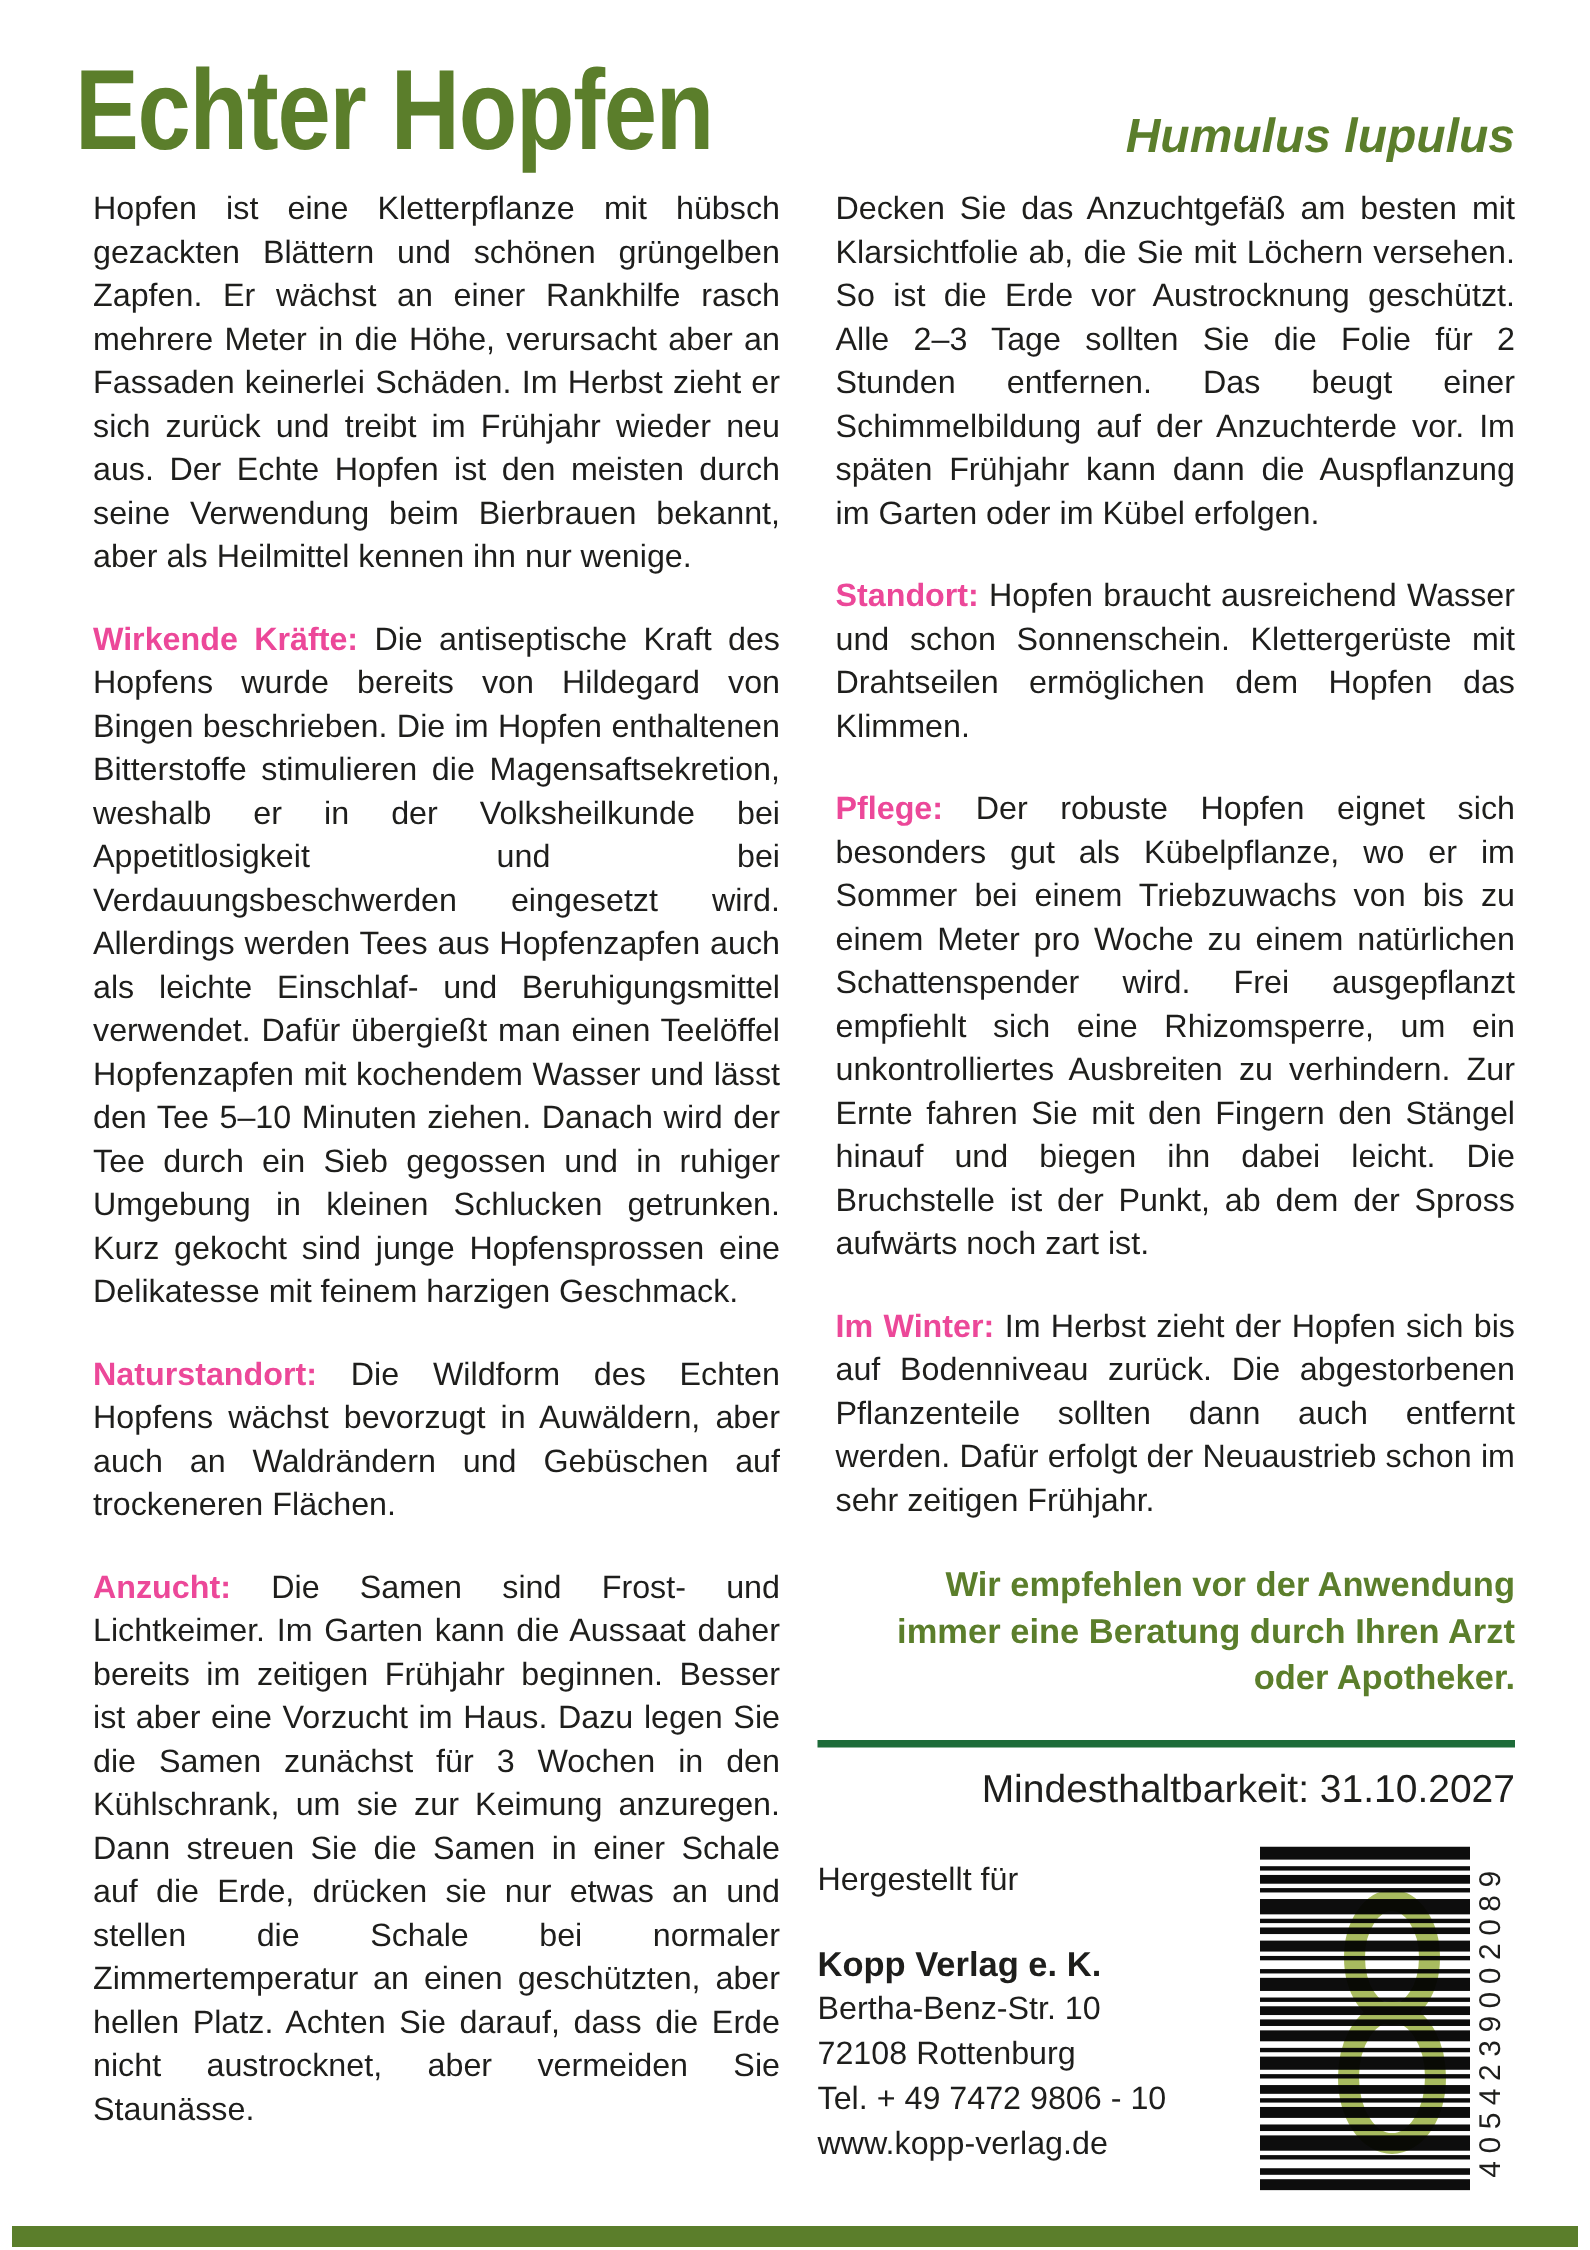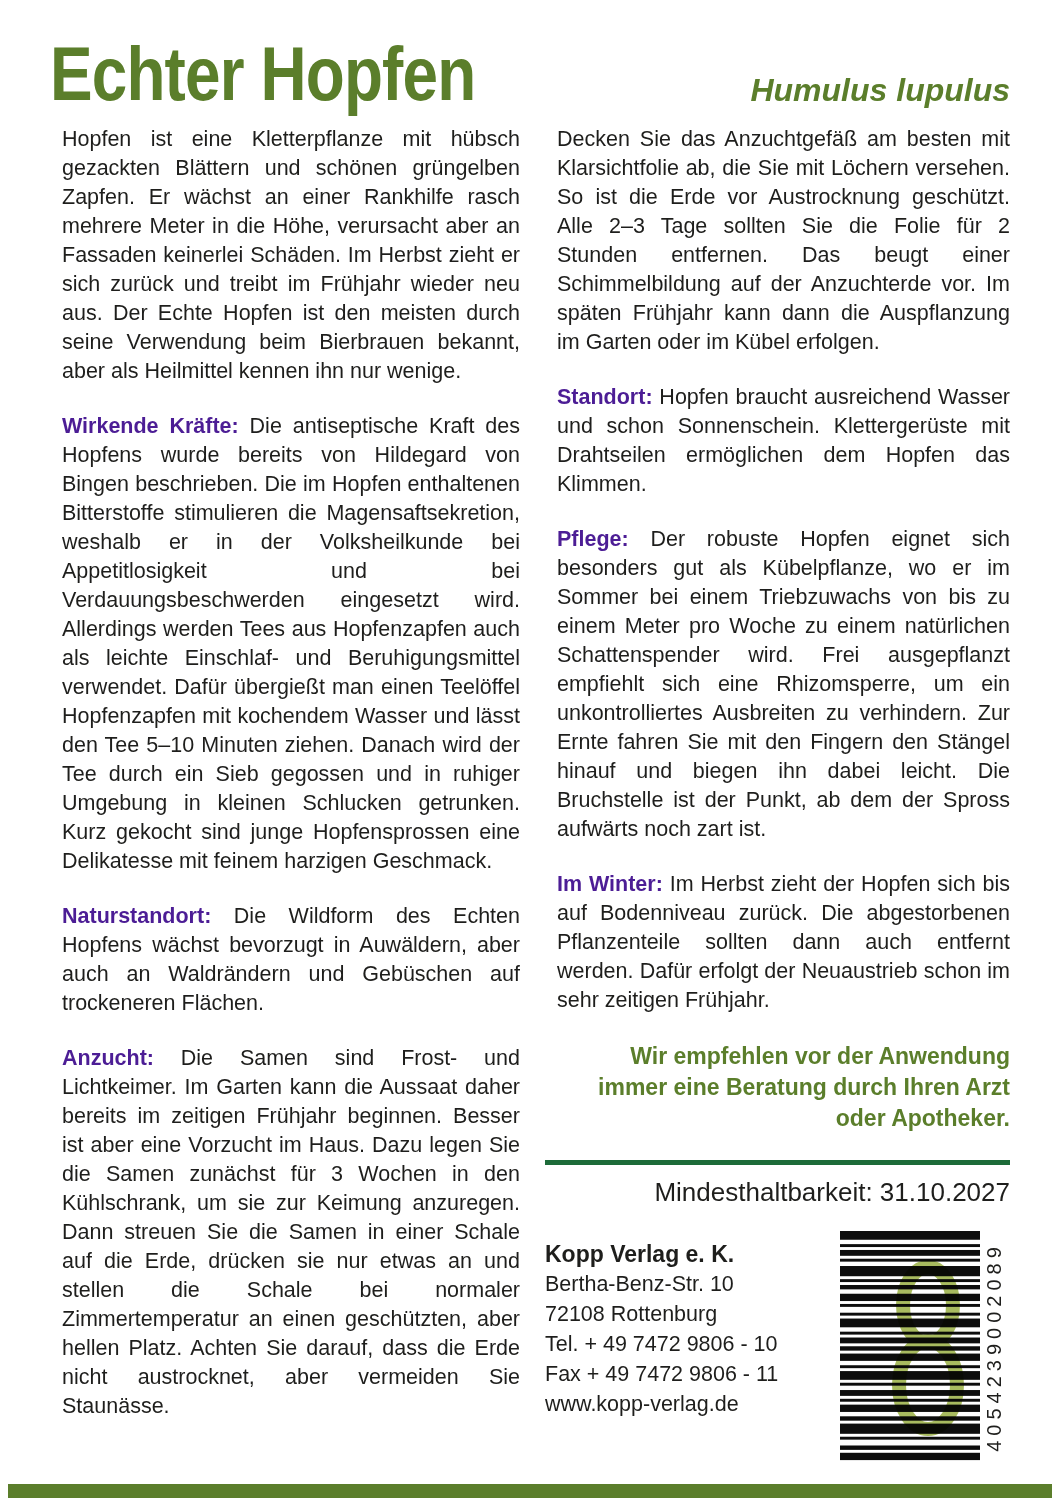--- a/index.html
+++ b/index.html
@@ -17,21 +17,21 @@
   }
   .botanical{
     position:absolute;right:50px;top:72px;
     font-size:32px;font-weight:700;font-style:italic;color:#5b7e2b;
   }
   .col{position:absolute;top:125px;font-size:21.5px;line-height:29px;
     text-align:justify;hyphens:auto;-webkit-hyphens:auto;}
   .col-left{left:50px;width:470px;}
   .col-right{left:545px;width:465px;}
   .col p{margin:0 0 26px 12px;}
-  .lead{color:#4c1d95;font-weight:700;}
+  .lead{color:#ec4899;font-weight:700;}
   .lead::after{content:" ";}
   .advisory{
     color:#5b7e2b;font-weight:700;text-align:right;
     font-size:23px;line-height:31px;margin:0 0 20px 0;hyphens:none;
   }
   .rule{height:5px;background:#1d6b39;border:0;margin:0 0 12px 0;}
   .meta-line{font-size:26px;line-height:30px;text-align:right;hyphens:none;}
   .footer-row{display:flex;margin-top:32px;align-items:flex-start;}
   .address-col{flex:1;text-align:left;hyphens:none;}
   .made-for{font-size:21.5px;margin:0 0 26px 0;}
@@ -81,25 +81,25 @@
     </p>
 
     <p class="advisory">Wir empfehlen vor der Anwendung immer eine Beratung durch Ihren Arzt oder Apotheker.</p>
 
     <hr class="rule">
 
     <div class="meta-line">Mindesthaltbarkeit: 31.10.2027</div>
 
     <div class="footer-row">
       <div class="address-col">
+        <div class="made-for">Hergestellt für</div>
         <div class="pub-name">Kopp Verlag e. K.</div>
         <div class="pub-line">Bertha-Benz-Str. 10</div>
         <div class="pub-line">72108 Rottenburg</div>
         <div class="pub-line">Tel.   + 49 7472 9806 - 10</div>
-        <div class="pub-line">Fax   + 49 7472 9806 - 11</div>
         <div class="pub-line">www.kopp-verlag.de</div>
       </div>
 
       <div class="barcode">
         <svg class="bars" width="140" height="232" id="barcode-bars">
             <rect x="0" y="0.00" width="140" height="8.75" fill="#0d0d0d"></rect>
             <rect x="0" y="13.13" width="140" height="2.92" fill="#0d0d0d"></rect>
             <rect x="0" y="18.97" width="140" height="5.84" fill="#0d0d0d"></rect>
             <rect x="0" y="27.72" width="140" height="2.92" fill="#0d0d0d"></rect>
             <rect x="0" y="35.02" width="140" height="10.21" fill="#0d0d0d"></rect>

